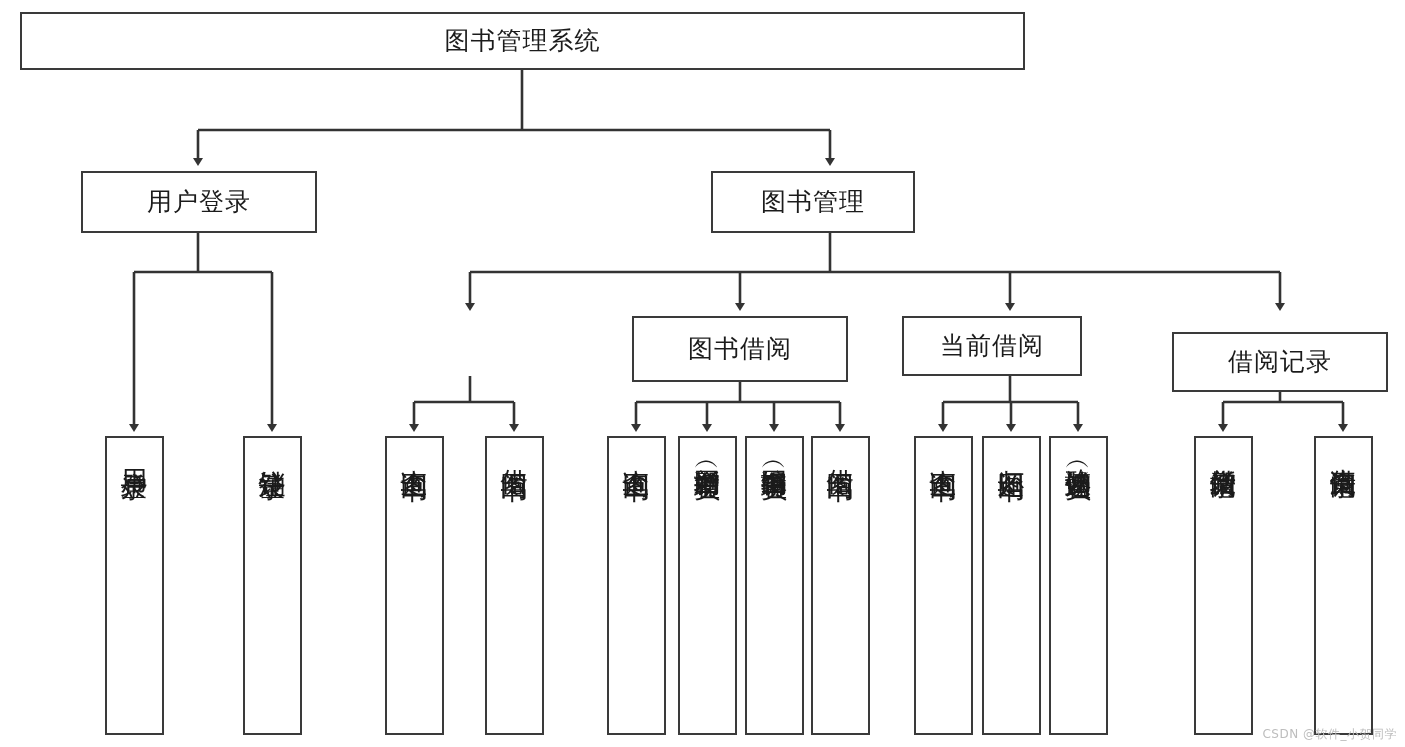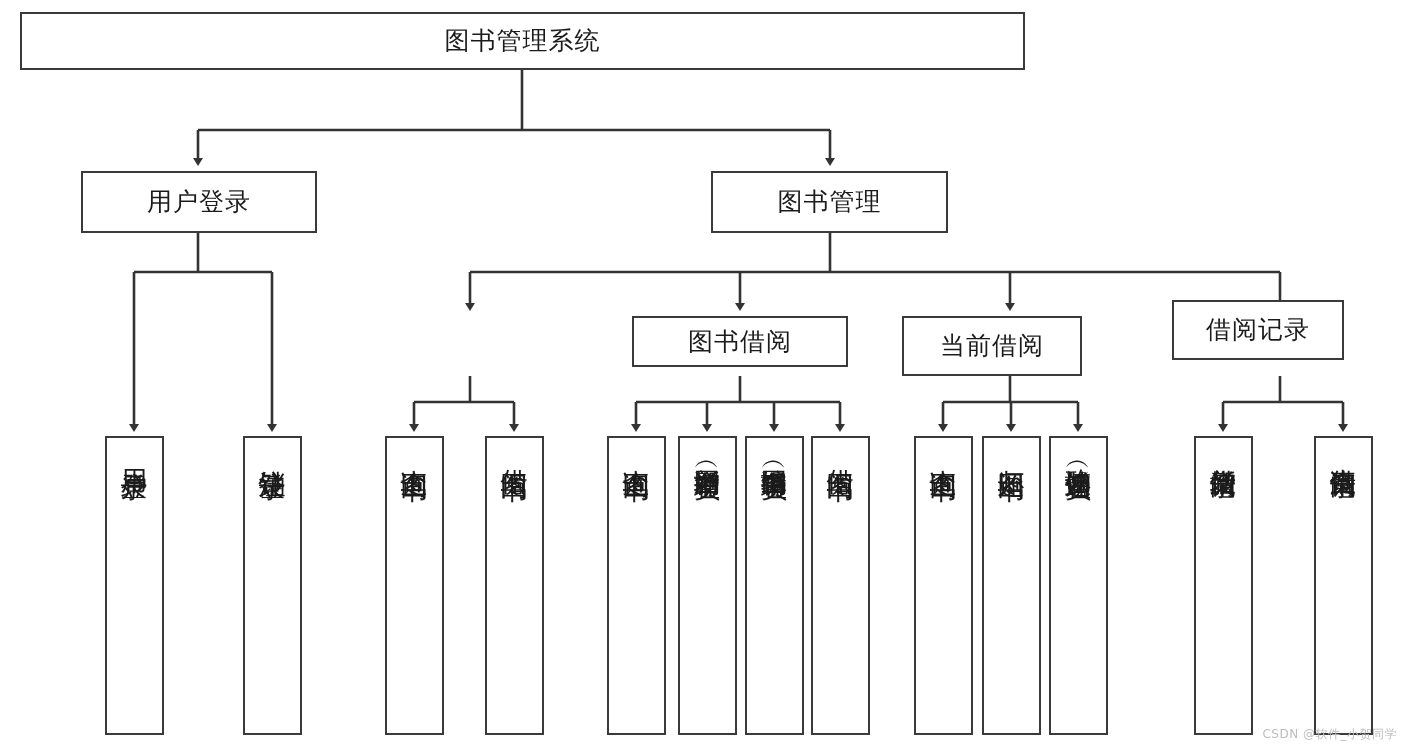--- a/index.html
+++ b/index.html
@@ -109,31 +109,31 @@
     </g>
   </svg>
 
   <div class="node root" style="left:20px;top:12px;width:1005px;height:58px;">
     <span class="lbl">图书管理系统</span>
   </div>
 
   <div class="node h" style="left:81px;top:171px;width:236px;height:62px;">
     <span class="lbl">用户登录</span>
   </div>
-  <div class="node h" style="left:711px;top:171px;width:237px;height:62px;">
+  <div class="node h" style="left:711px;top:171px;width:204px;height:62px;">
     <span class="lbl">图书管理</span>
   </div>
 
-  <div class="node h" style="left:632px;top:316px;width:216px;height:51px;">
+  <div class="node h" style="left:632px;top:316px;width:216px;height:66px;">
     <span class="lbl">图书借阅</span>
   </div>
   <div class="node h" style="left:902px;top:316px;width:180px;height:60px;">
     <span class="lbl">当前借阅</span>
   </div>
-  <div class="node h" style="left:1172px;top:300px;width:172px;height:60px;">
+  <div class="node h" style="left:1172px;top:332px;width:216px;height:60px;">
     <span class="lbl">借阅记录</span>
   </div>
 
   <div class="node v" style="left:105px;top:436px;width:59px;height:299px;">
     <span class="lbl">用户登录</span>
   </div>
   <div class="node v" style="left:243px;top:436px;width:59px;height:299px;">
     <span class="lbl">注销登录</span>
   </div>
 

